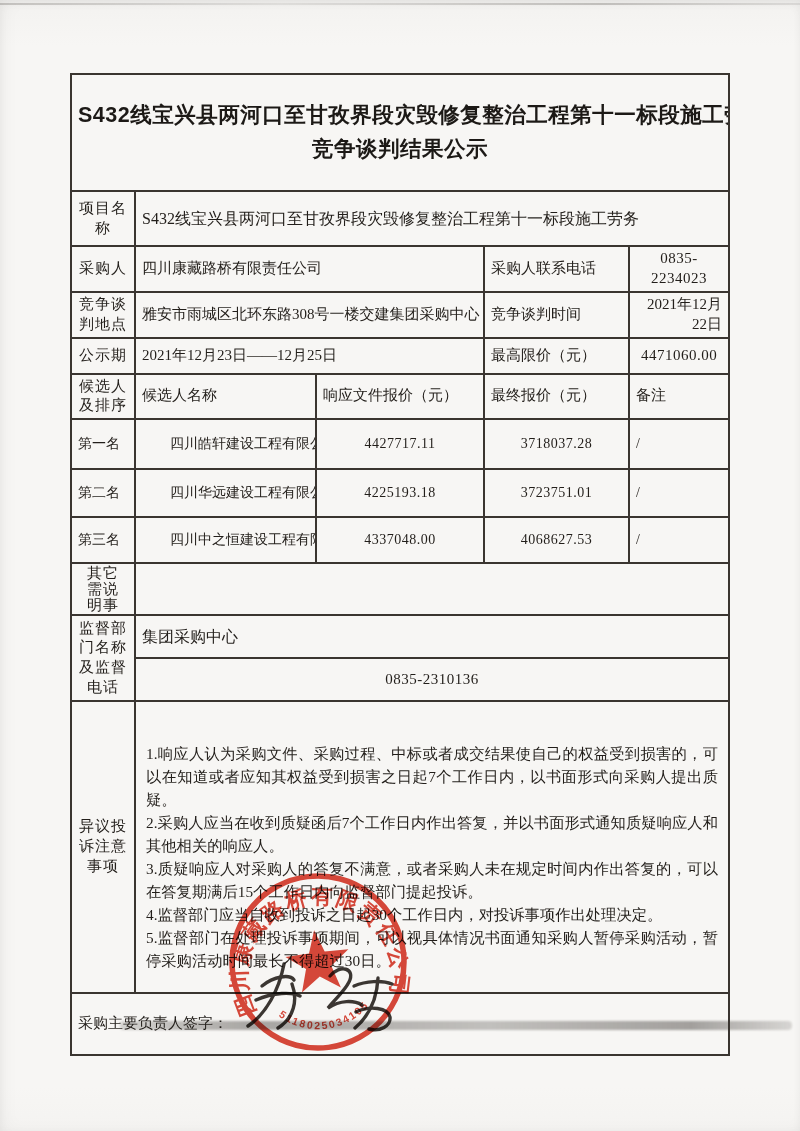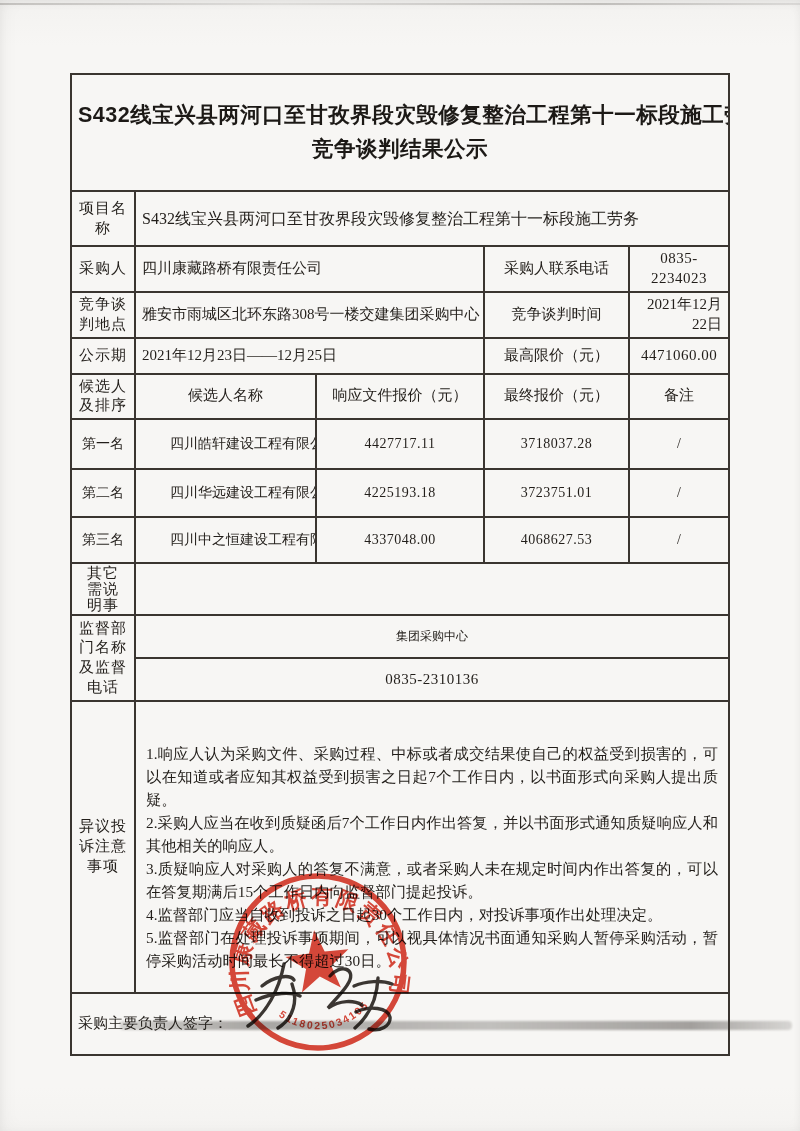--- a/index.html
+++ b/index.html
@@ -36,21 +36,21 @@
     font-family: "Liberation Sans", sans-serif; font-weight: 700;
     font-size: 21.5px; line-height: 1.55; text-align: center;
     letter-spacing: 0.5px; color: #1c1916;
   }
   .nowrap { white-space: nowrap; }
   td.lab {
     text-align: center; padding: 2px 4px; line-height: 19px;
     word-break: break-all; letter-spacing: 1px;
   }
   td.val { text-align: left; padding-left: 9px; }
-  td.ctr { text-align: center; }
+  td.ctr { text-align: left; }
   td.num { text-align: center; letter-spacing: 0.5px; font-size: 14px; }
   tr.cand td { font-size: 14px; margin-left: 16px; }
   tr.cand td.cname { padding-left: 34px; }
   td.remark { font-size: 15px; }
   td.small-date { font-size: 13.5px; padding: 1px 2px; text-align: right; }
 
   .notice { padding: 2px 4px; margin-top: 20px; }
   .notice p { margin: 0; font-size: 15.3px; line-height: 23px; text-align: justify; }
 
   td.sign-cell { font-size: 16px; padding-left: 10px; }
@@ -149,21 +149,21 @@
       <td class="ctr remark">/</td>
     </tr>
 
     <tr style="height:34px">
       <td class="lab" style="line-height:16px;padding:1px 12px">其它需说明事</td>
       <td colspan="4"></td>
     </tr>
 
     <tr style="height:43px">
       <td class="lab" rowspan="2">监督部门名称及监督电话</td>
-      <td class="ctr" colspan="4" style="font-size:12px">集团采购中心</td>
+      <td class="ctr" colspan="4" style="font-size:16px">集团采购中心</td>
     </tr>
     <tr style="height:43px">
       <td class="ctr num" colspan="4" style="font-size:15px">0835-2310136</td>
     </tr>
 
     <tr style="height:292px">
       <td class="lab">异议投诉注意事项</td>
       <td colspan="4">
         <div class="notice">
           <p>1.响应人认为采购文件、采购过程、中标或者成交结果使自己的权益受到损害的，可以在知道或者应知其权益受到损害之日起7个工作日内，以书面形式向采购人提出质疑。</p>

